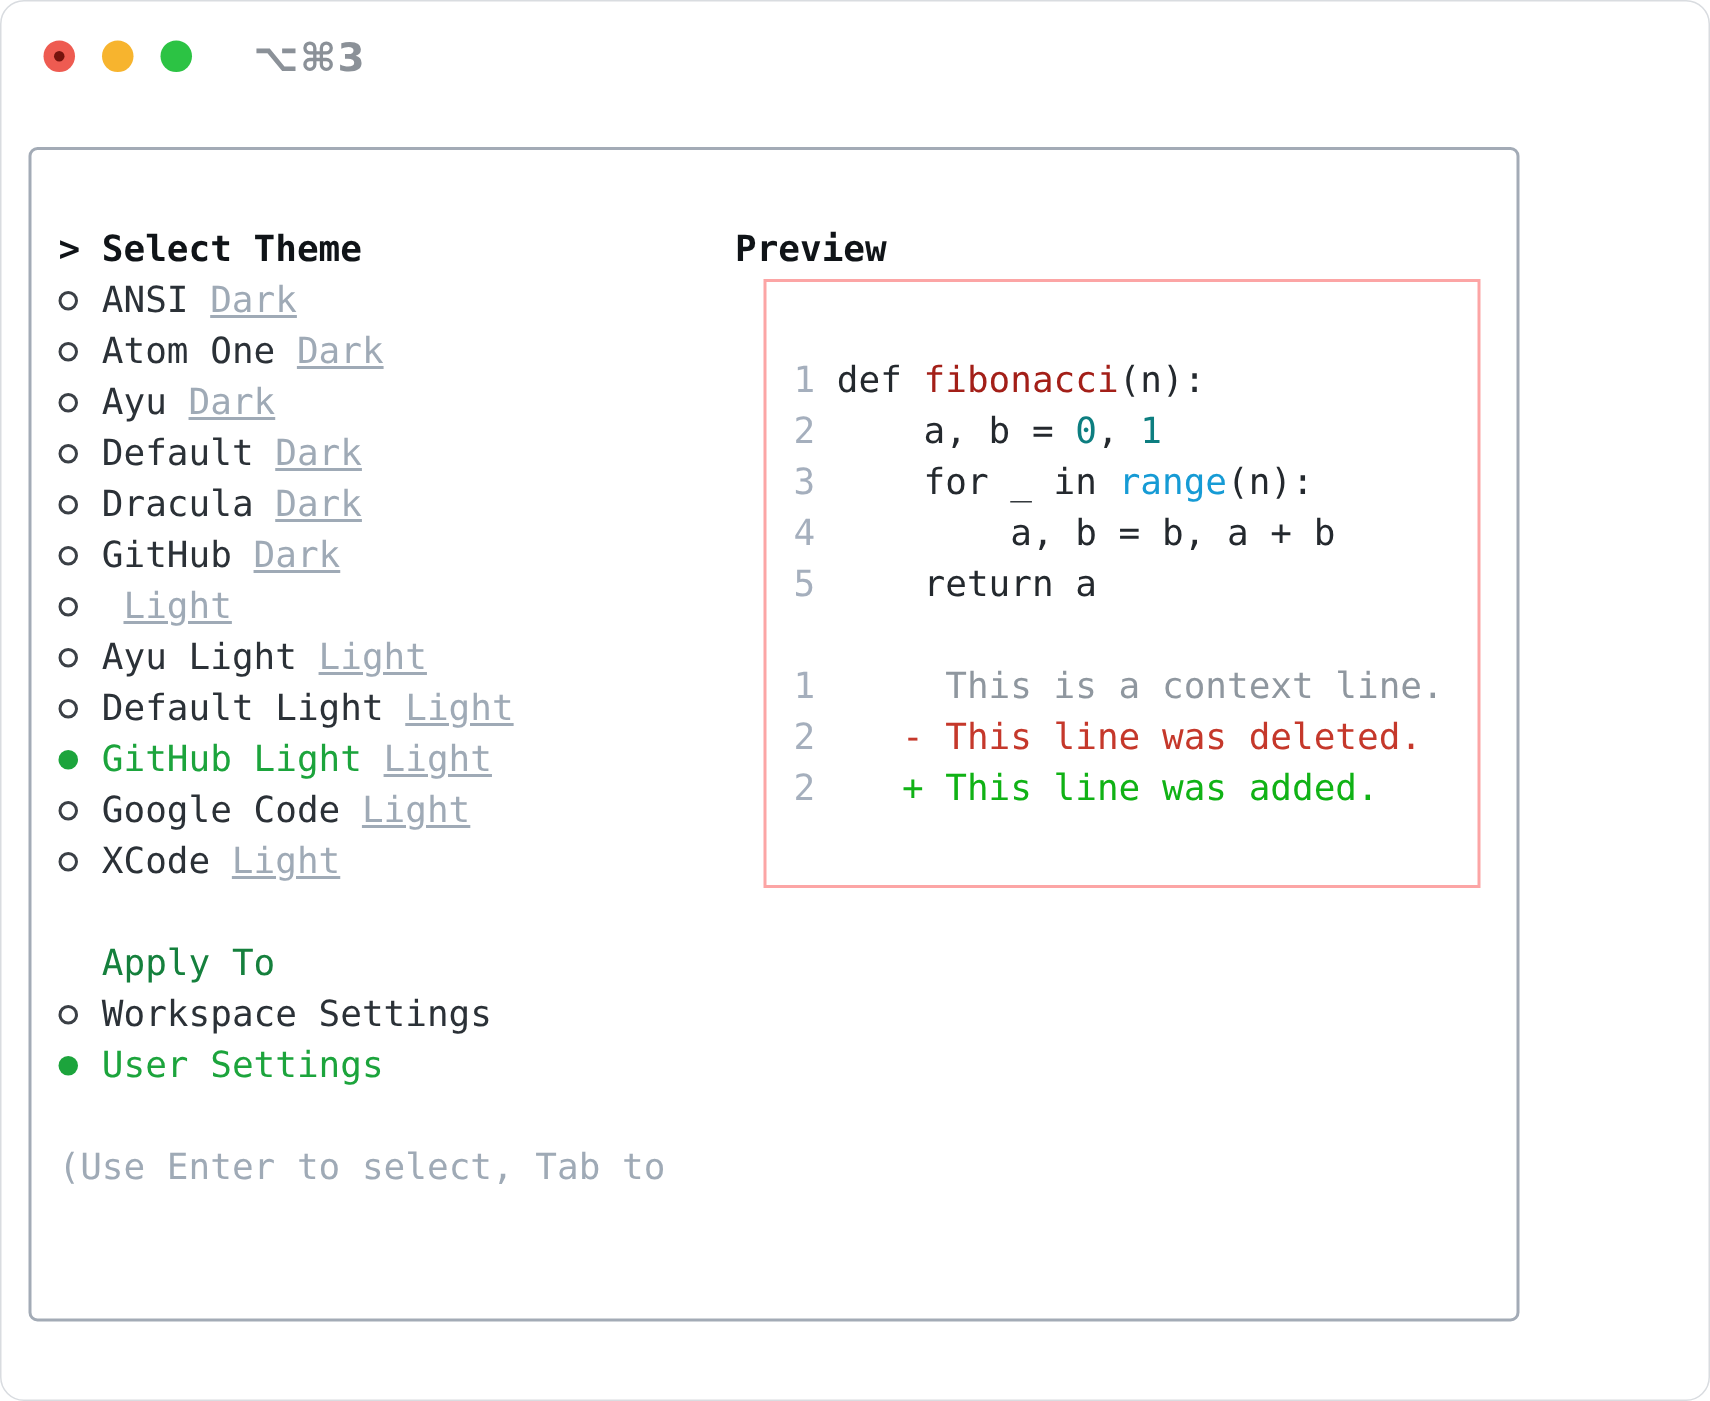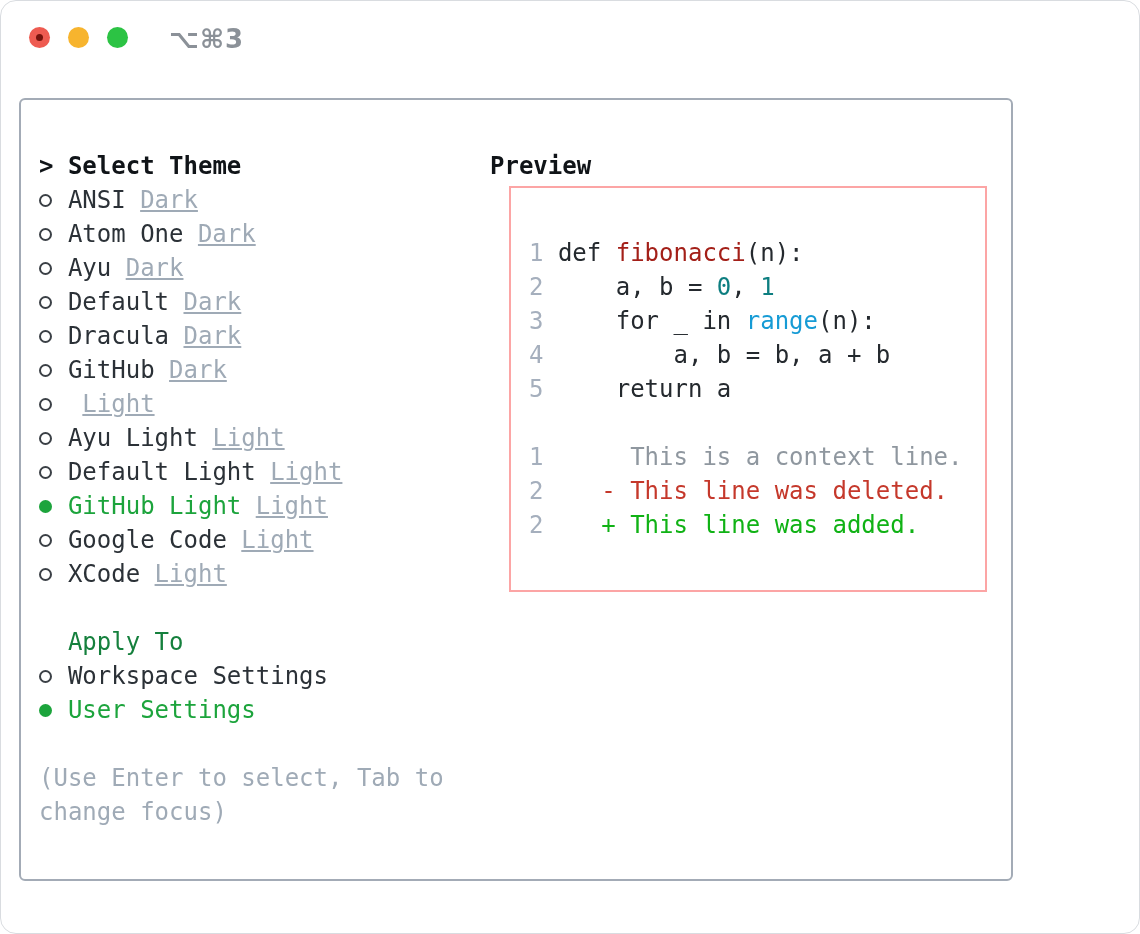--- a/index.html
+++ b/index.html
@@ -113,21 +113,20 @@
       <div class="mline row">
         <span class="bullet outline"></span><span class="tname">Workspace Settings</span>
       </div>
       <div class="mline row selected">
         <span class="bullet filled"></span><span class="tname">User Settings</span>
       </div>
 
       <div class="mline"></div>
 
       <div class="mline hint">(Use Enter to select, Tab to</div>
-      <div class="mline hint">change focus)</div>
     </div>
 
     <div class="preview-heading">Preview</div>
 
     <div class="pbox">
       <div class="pcode">
         <div class="pline"><span class="ln">1</span><span class="kw"> def </span><span class="func">fibonacci</span><span class="kw">(n):</span></div>
         <div class="pline"><span class="ln">2</span><span class="kw">     a, b = </span><span class="num">0</span><span class="kw">, </span><span class="num">1</span></div>
         <div class="pline"><span class="ln">3</span><span class="kw">     for _ in </span><span class="builtin">range</span><span class="kw">(n):</span></div>
         <div class="pline"><span class="ln">4</span><span class="kw">         a, b = b, a + b</span></div>

